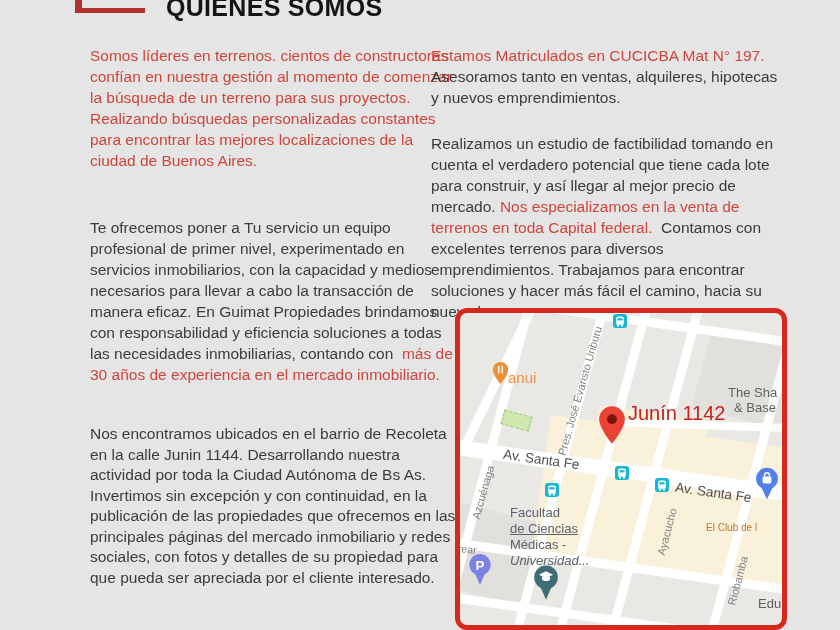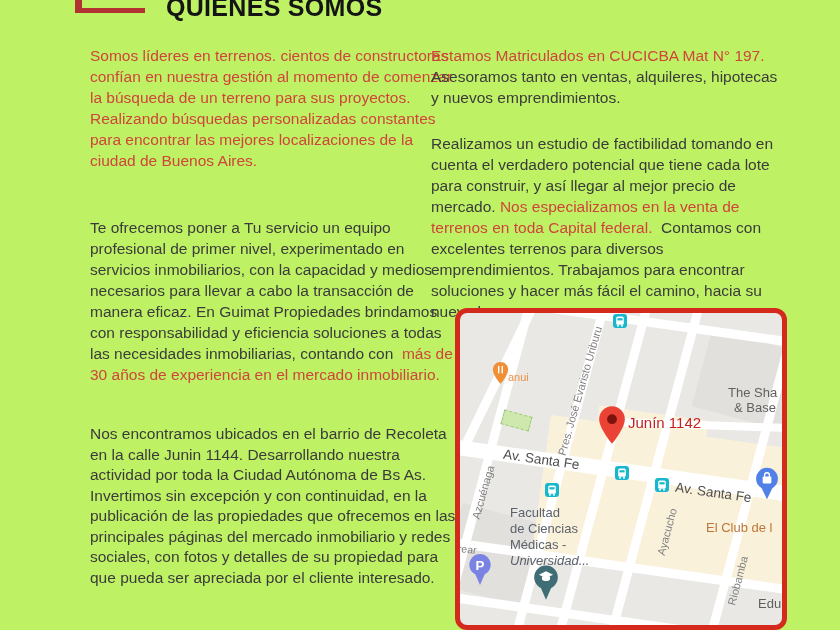--- a/index.html
+++ b/index.html
@@ -1,16 +1,16 @@
 <!DOCTYPE html>
 <html><head>
 <meta charset="utf-8">
 <style>
   html,body{margin:0;padding:0;background:#fff;}
-  .page{position:relative;width:840px;height:630px;overflow:hidden;background:#bef264;
+  .page{position:relative;width:840px;height:630px;overflow:hidden;background:#e5e5e5;
         font-family:"Liberation Sans","DejaVu Sans",sans-serif;}
   
   .logo-vbar{position:absolute;left:75px;top:0;width:7px;height:13px;background:#b23131;}
   .logo-hbar{position:absolute;left:75px;top:8px;width:70px;height:5px;background:#b23131;}
   
   .title{position:absolute;left:166px;top:-7px;font-size:25px;font-weight:bold;color:#141414;
          letter-spacing:.3px;margin:0;white-space:nowrap;}
   
   .para{position:absolute;font-size:15.5px;line-height:21px;color:#3b3b3b;margin:0;}
   .lcol{left:57px;width:366px;margin-left:33px;}
@@ -29,21 +29,21 @@
   .cream{background:#faf1db;}
   .road{background:#ffffff;}
   .vroad{width:9px;height:420px;top:-50px;transform:rotate(15deg);}
   .hroad{height:9px;width:420px;left:-40px;transform:rotate(8deg);}
   .park{left:42px;top:100px;width:27px;height:13px;background:#cfe8ad;
         border:1px dashed #9fc97f;transform:rotate(15deg);}
   .slabel{color:#808080;font-size:11px;white-space:nowrap;}
   .avlabel{color:#4e4e4e;font-size:13.5px;white-space:nowrap;transform:rotate(8deg);}
   .poilabel{font-size:13px;color:#616161;white-space:nowrap;line-height:15px;}
   .pin{line-height:0;}
-  .marker-label{left:168px;top:101px;color:#c5221f;font-size:15px;font-weight:500;white-space:nowrap;}
+  .marker-label{left:168px;top:89px;color:#c5221f;font-size:20px;font-weight:500;white-space:nowrap;}
 </style>
 </head>
 <body>
 
 <div class="page">
 
   <div class="logo-vbar"></div>
   <div class="logo-hbar"></div>
 
   <h1 class="title">QUIENES SOMOS</h1>
@@ -79,32 +79,32 @@
     <div class="park"></div>
 
     <div class="slabel" style="left:47px;top:64px;width:150px;transform:rotate(-74deg);">Pres. José Evaristo Uriburu</div>
     <div class="slabel" style="left:-10px;top:166px;width:70px;transform:rotate(-74deg);">Azcuénaga</div>
     <div class="slabel" style="left:177px;top:205px;width:64px;transform:rotate(-75deg);">Ayacucho</div>
     <div class="slabel" style="left:246px;top:253px;width:68px;transform:rotate(-75deg);">Riobamba</div>
     <div class="avlabel" style="left:43px;top:139px;">Av. Santa Fe</div>
     <div class="avlabel" style="left:215px;top:172px;">Av. Santa Fe</div>
     <div class="slabel" style="left:-2px;top:230px;font-size:10.5px;transform:rotate(6deg);">rear</div>
 
-    <div class="poilabel" style="left:16px;top:57px;color:#eb9445;font-size:11px;padding-left:32px;">anui</div>
+    <div class="poilabel" style="left:16px;top:57px;color:#eb9445;font-size:15px;padding-left:32px;">anui</div>
     <div class="poilabel" style="left:268px;top:72px;">
         <span style="position:static;display:block;">The Sha</span>
         <span style="position:static;display:block;margin-left:6px;">&amp; Base</span>
       </div>
     <div class="poilabel" style="left:50px;top:192px;width:104px;text-align:left;color:#5b626b;line-height:16px;white-space:normal;">
         <span style="position:static;display:block;">Facultad</span>
-        <span style="position:static;display:block;">de Ciencias</span>
+        <span style="position:static;display:block;text-decoration:underline;">de Ciencias</span>
         <span style="position:static;display:block;">Médicas -</span>
         <span style="position:static;display:block;font-style:italic;">Universidad...</span>
       </div>
-    <div class="poilabel" style="left:246px;top:207px;color:#bc7637;font-size:13px;">El Club de l</div>
+    <div class="poilabel" style="left:246px;top:207px;color:#bc7637;font-size:10px;">El Club de l</div>
     <div class="poilabel" style="left:298px;top:283px;color:#5f5f5f;">Edu</div>
 
     <div class="pin" style="left:153px;top:1px;">
         <svg width="14" height="14" viewBox="0 0 14 14">
           <rect width="14" height="14" rx="3" fill="#18b7cd"></rect>
           <rect x="3.2" y="2.4" width="7.6" height="8.4" rx="1.6" fill="#fff"></rect>
           <rect x="4.4" y="4.2" width="5.2" height="2.2" fill="#18b7cd"></rect>
           <circle cx="5" cy="11.8" r="1" fill="#fff"></circle>
           <circle cx="9" cy="11.8" r="1" fill="#fff"></circle>
         </svg>

